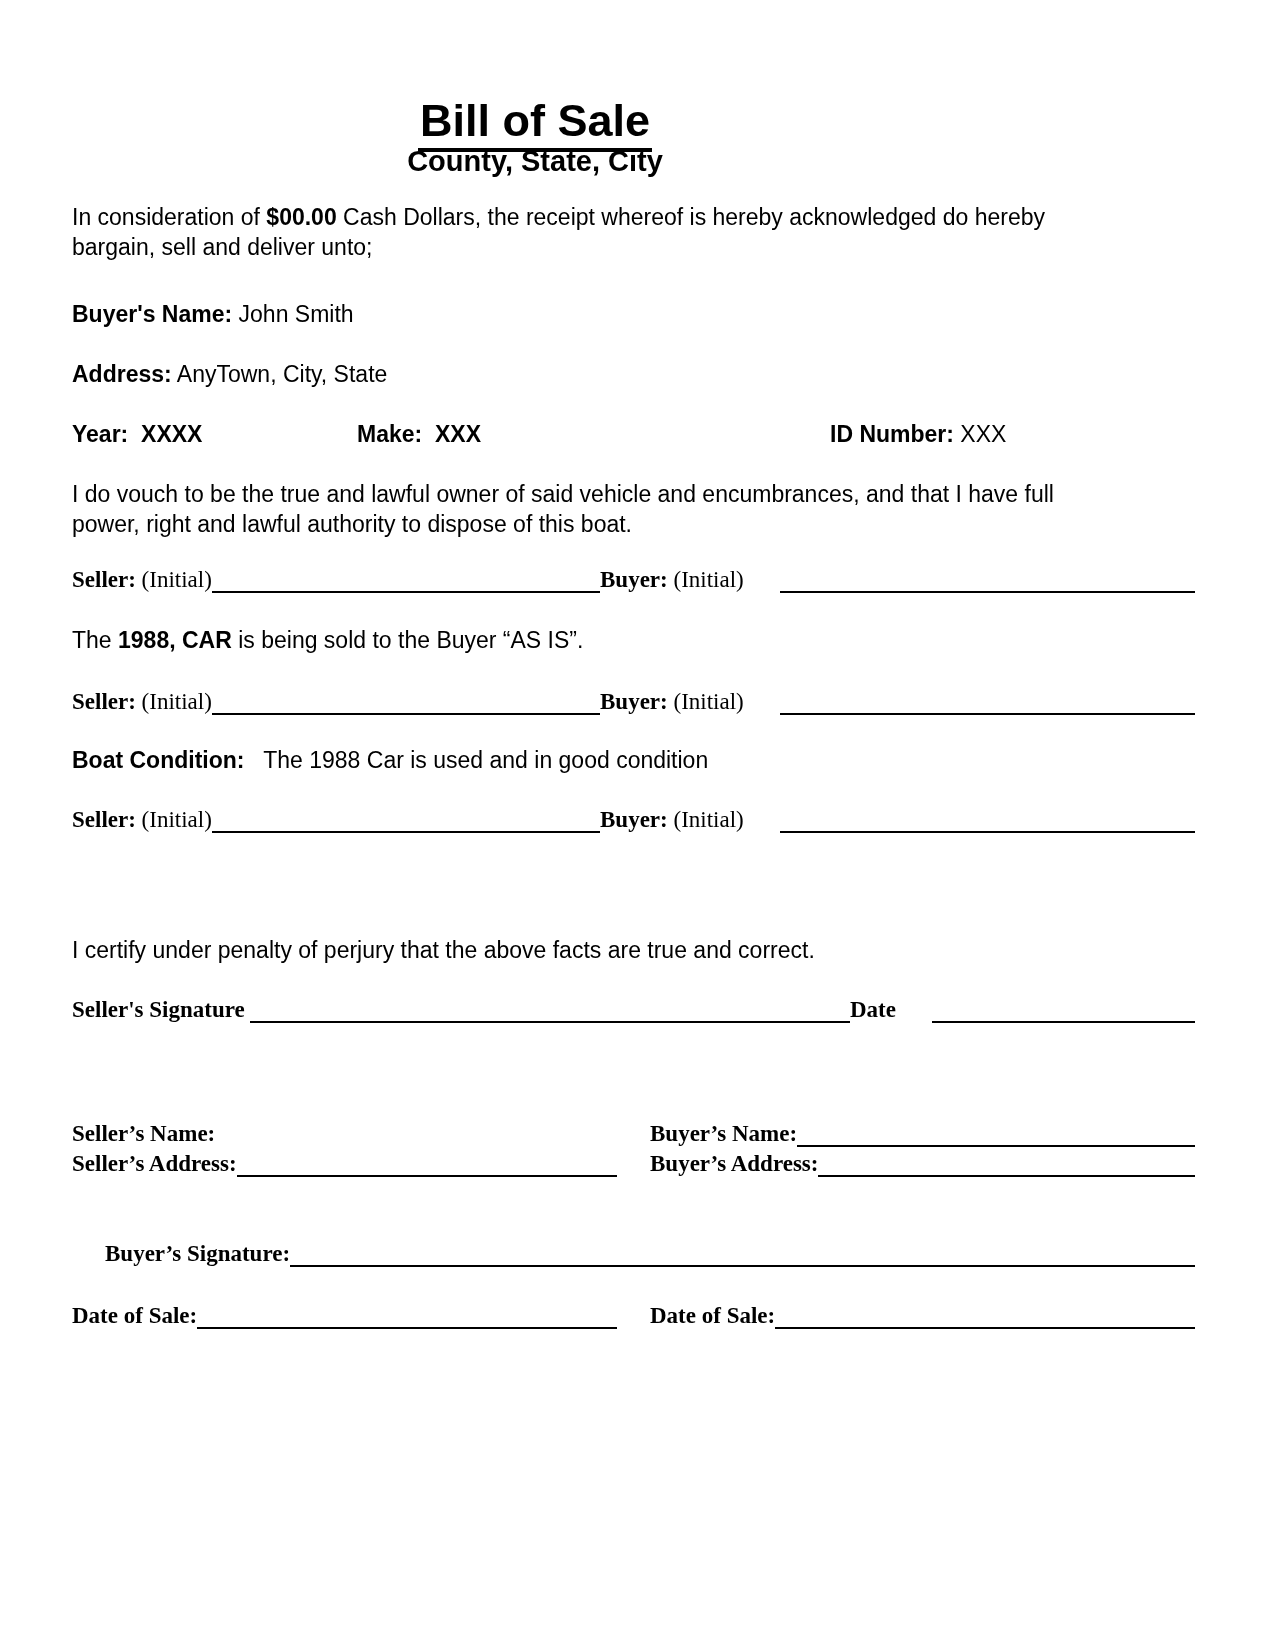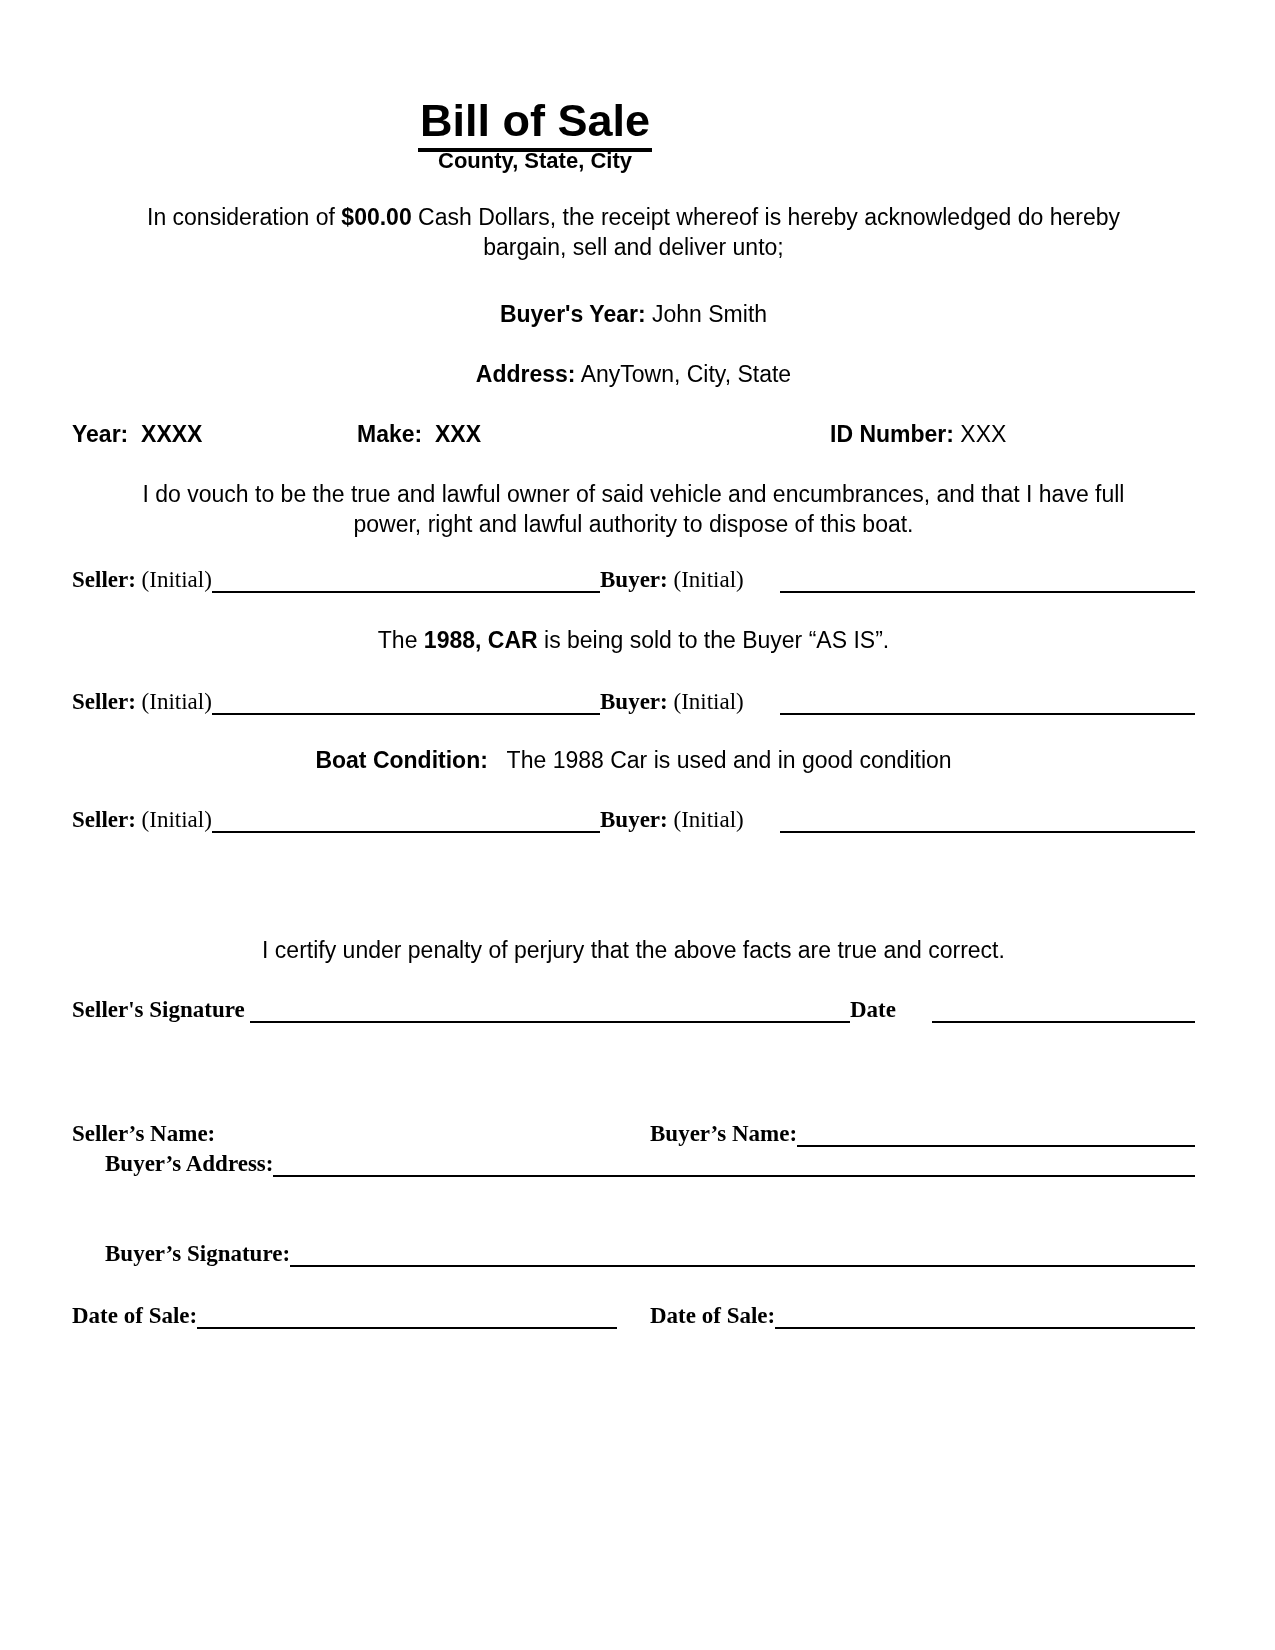--- a/index.html
+++ b/index.html
@@ -8,29 +8,29 @@
     width:1275px; height:1650px;
     margin:0 auto;
     background:#ffffff;
     color:#000;
     font-family:"Liberation Sans", sans-serif;
     font-size:23px;
     overflow:hidden;
   }
   .abs { position:absolute; left:72px; width:1123px; line-height:30px; }
   .center { left:0; width:1070px; text-align:center; }
-  .pre { white-space:pre;text-align:center; }
+  .pre { white-space:pre; }
   .bold { font-weight:bold; }
   .title-text {
     display:inline-block;
     font-size:45px; font-weight:bold; line-height:1.15;
     border-bottom:4px solid #000;
     padding:0 2px 1px 2px;
   }
-  .subtitle-text { font-size:22px; font-weight:bold; line-height:30px; }
+  .subtitle-text { font-size:29px; font-weight:bold; line-height:30px; }
   .row { display:flex; align-items:flex-start; }
   .part { display:flex; align-items:flex-start; }
   .fill { flex:1 1 auto; border-bottom:2px solid #000; height:26px; }
   .lbl { white-space:pre; flex:0 0 auto;font-family:Liberation Serif, serif; }
   
   .w-initial-left { width:528px; }
   .w-sig-left { width:778px; }
   .w-flex { flex:1 1 auto;gap:36px; }
   .col-left { width:545px; }
   .col-gap { width:33px; flex:0 0 auto; }
@@ -48,21 +48,21 @@
     <span class="title-text">Bill of Sale</span>
   </div>
 
   <div class="abs center subtitle-text" style="top:146px;">County, State, City</div>
 
   <div class="abs" style="top:202px;">
     <div class="pre"><span>In consideration of </span><span style="font-weight: bold;">$00.00</span><span> Cash Dollars, the receipt whereof is hereby acknowledged do hereby</span></div>
     <div class="pre"><span>bargain, sell and deliver unto;</span></div>
   </div>
 
-  <div class="abs pre" style="top:299px;"><span style="font-weight: bold;">Buyer's Year:</span><span> John Smith</span></div>
+  <div class="abs pre" style="top:299px;"><span style="font-weight: bold;">Buyer's Name:</span><span> John Smith</span></div>
 
   <div class="abs pre" style="top:359px;"><span style="font-weight: bold;">Address:</span><span> AnyTown, City, State</span></div>
 
   <div class="abs" style="top:479px;">
     <div class="pre"><span>I do vouch to be the true and lawful owner of said vehicle and encumbrances, and that I have full</span></div>
     <div class="pre"><span>power, right and lawful authority to dispose of this boat.</span></div>
   </div>
 
   <div class="abs row" style="top:419px;">
     <div class="year-col1"><span style="font-weight: bold;">Year:  XXXX</span></div>
@@ -125,20 +125,24 @@
       <span class="lbl bold">Seller’s Name:</span>
     </div>
     <div class="col-gap"></div>
     <div class="part col-right">
       <span class="lbl bold">Buyer’s Name:</span>
       <span class="fill"></span>
     </div>
   </div>
 
   <div class="abs row" style="top:1149px;">
+    <div class="part col-left">
+      <span class="lbl bold">Seller’s Address:</span>
+      <span class="fill"></span>
+    </div>
     <div class="col-gap"></div>
     <div class="part col-right">
       <span class="lbl bold">Buyer’s Address:</span>
       <span class="fill"></span>
     </div>
   </div>
 
   <div class="abs row" style="top:1239px;">
     <div class="col-gap"></div>
     <div class="part col-right">

